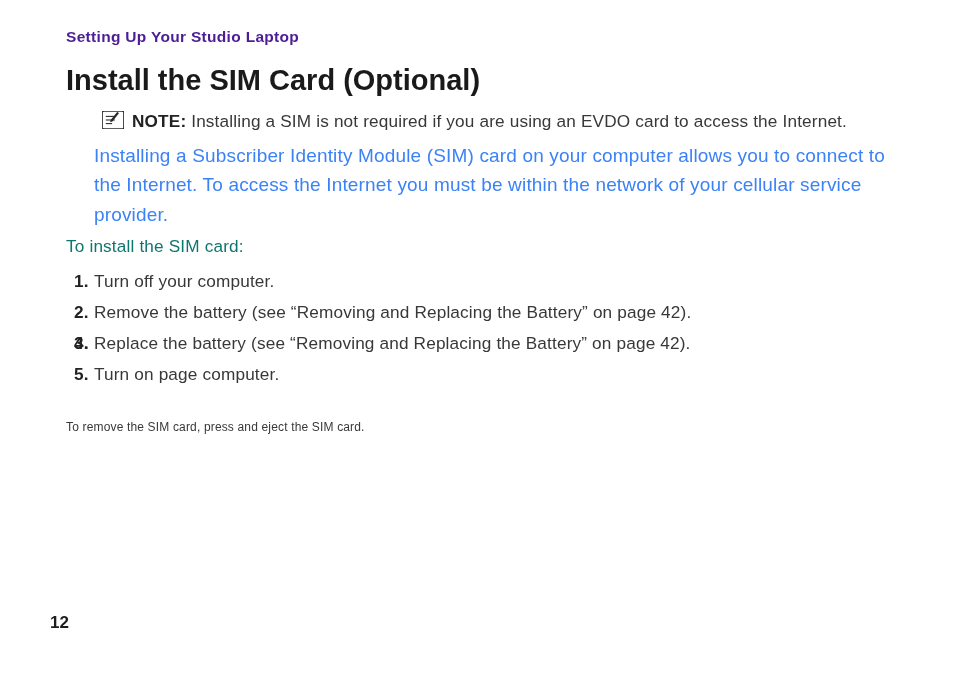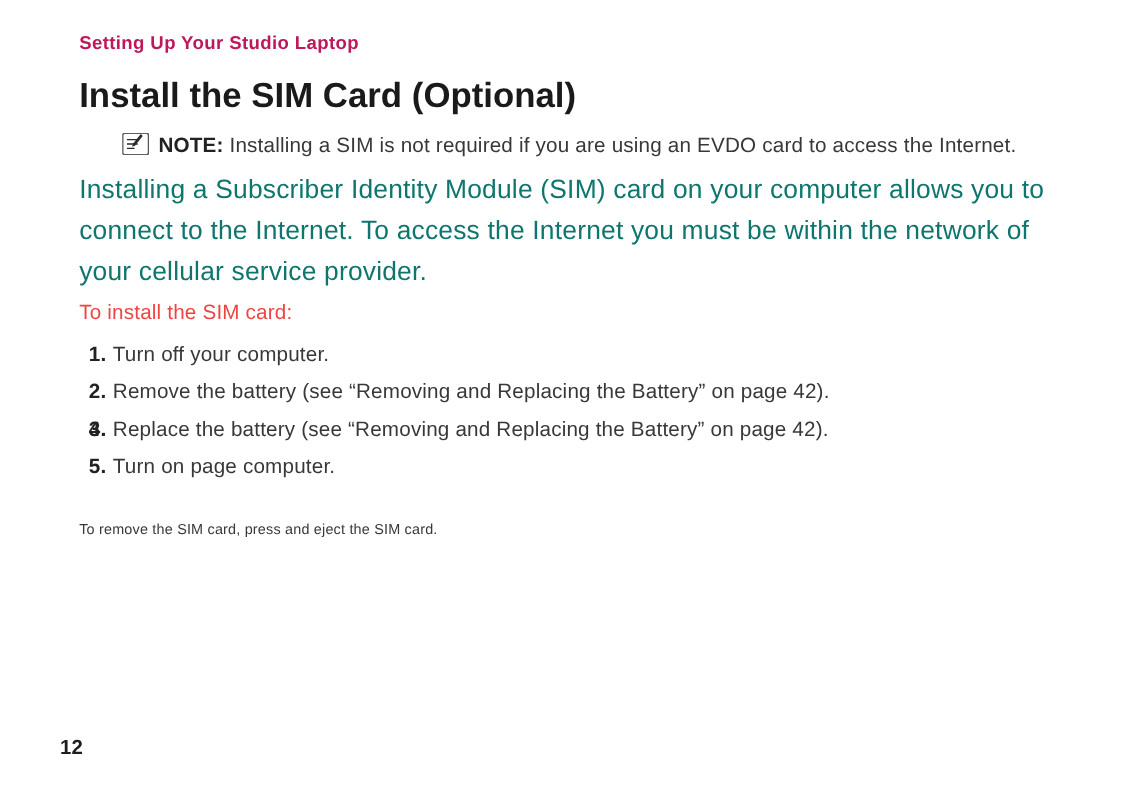--- a/index.html
+++ b/index.html
@@ -13,21 +13,21 @@
       background: #ffffff;
       font-family: "Helvetica Neue", Helvetica, Arial, sans-serif;
       color: #353535;
       padding: 28px 66px 28px 66px;
       position: relative;
       letter-spacing: 0.01em;
     }
     .chapter-title {
       font-size: 15.5px;
       font-weight: 700;
-      color: #be185d;
+      color: #4c1d95;
       margin-bottom: 18px;
       font-stretch: condensed;
       letter-spacing: 0.02em;
     }
     .section-title {
       font-size: 29px;
       font-weight: 700;
       color: #1a1a1a;
       margin-bottom: 12px;
       font-stretch: condensed;
@@ -54,29 +54,30 @@
     .note-text {
       font-size: 17.2px;
       line-height: 1.5;
       color: #383838;
     }
     .note-label {
       font-weight: 700;
       color: #222;
     }
     .para {
-      font-size: 22px;
+      font-size: 19px;
       line-height: 1.55;
-      color: #0f766e;
+      color: #3b82f6;
       margin-bottom: 4px;
+      margin-left: 28px;
     }
     .lead-in {
       font-size: 17.2px;
       line-height: 1.55;
-      color: #ef4444;
+      color: #0f766e;
       margin-top: 2px;
       margin-bottom: 6px;
     }
     ol.steps {
       list-style: none;
       margin-left: 8px;
     }
     ol.steps li {
       font-size: 17.2px;
       line-height: 1.8;

